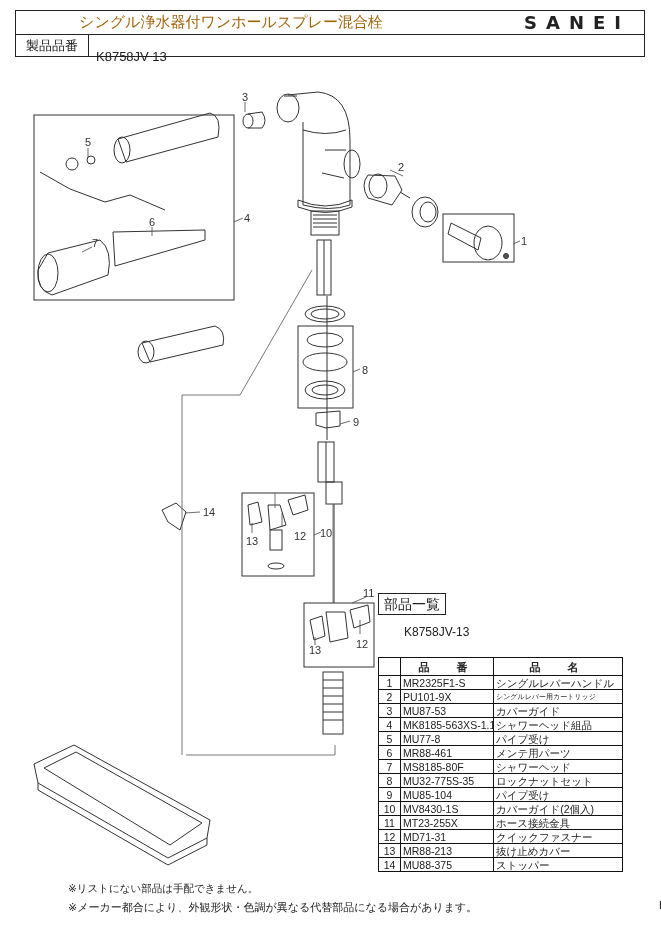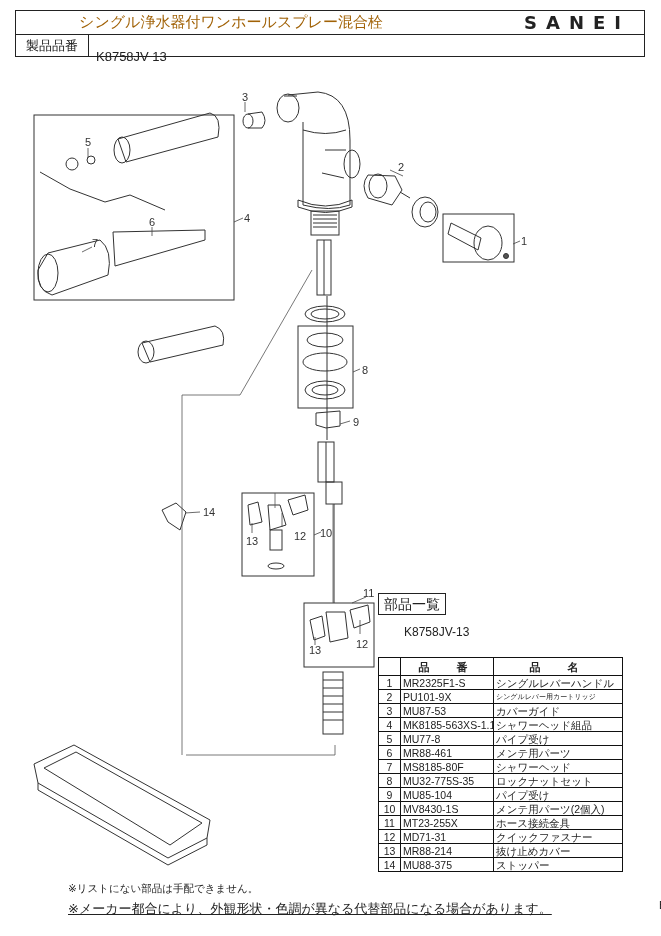--- a/index.html
+++ b/index.html
@@ -21,21 +21,21 @@
   .parts-model { left:380px; top:625px; font-family:"Liberation Sans", sans-serif; font-size:12px;margin-left:24px; }
   table.parts { position:absolute; left:378px; top:657px; width:244px; border-collapse:collapse; table-layout:fixed;
                 font-family:"Liberation Sans", sans-serif; }
   table.parts th, table.parts td { border:1.3px solid #111; padding:0 2px; height:13px; line-height:12px; font-size:10.5px; white-space:nowrap; overflow:hidden; }
   table.parts th { height:17px; font-weight:bold; font-size:11px; letter-spacing:8px; text-align:center; }
   table.parts td.no { text-align:center; width:18px; }
   table.parts td.name { font-size:10.5px; }
   table.parts td.name.small { font-size:7px; }
   
   .note1 { left:68px; top:882px; font-size:10.5px;text-align:right; }
-  .note2 { left:68px; top:900px; font-size:13px;text-decoration:underline; }
+  .note2 { left:68px; top:900px; font-size:11px; }
   .code { left:614px; top:899px; font-family:"Liberation Sans", sans-serif; font-size:11px;padding-left:45px; }
 </style>
 </head>
 <body>
 
 <div class="abs title-box">
   <div class="abs title-text">シングル浄水器付ワンホールスプレー混合栓</div>
   <div class="abs brand">SANEI</div>
 </div>
 <div class="abs prod-box">
@@ -263,35 +263,35 @@
         <td class="name">ロックナットセット</td>
       </tr>
       <tr>
         <td class="no">9</td>
         <td>MU85-104</td>
         <td class="name">パイプ受け</td>
       </tr>
       <tr>
         <td class="no">10</td>
         <td>MV8430-1S</td>
-        <td class="name">メンテ用パーツ(2個入)</td>
+        <td class="name">カバーガイド(2個入)</td>
       </tr>
       <tr>
         <td class="no">11</td>
         <td>MT23-255X</td>
         <td class="name">ホース接続金具</td>
       </tr>
       <tr>
         <td class="no">12</td>
         <td>MD71-31</td>
         <td class="name">クイックファスナー</td>
       </tr>
       <tr>
         <td class="no">13</td>
-        <td>MR88-214</td>
+        <td>MR88-213</td>
         <td class="name">抜け止めカバー</td>
       </tr>
       <tr>
         <td class="no">14</td>
         <td>MU88-375</td>
         <td class="name">ストッパー</td>
       </tr>
     </tbody>
 </table>
 

